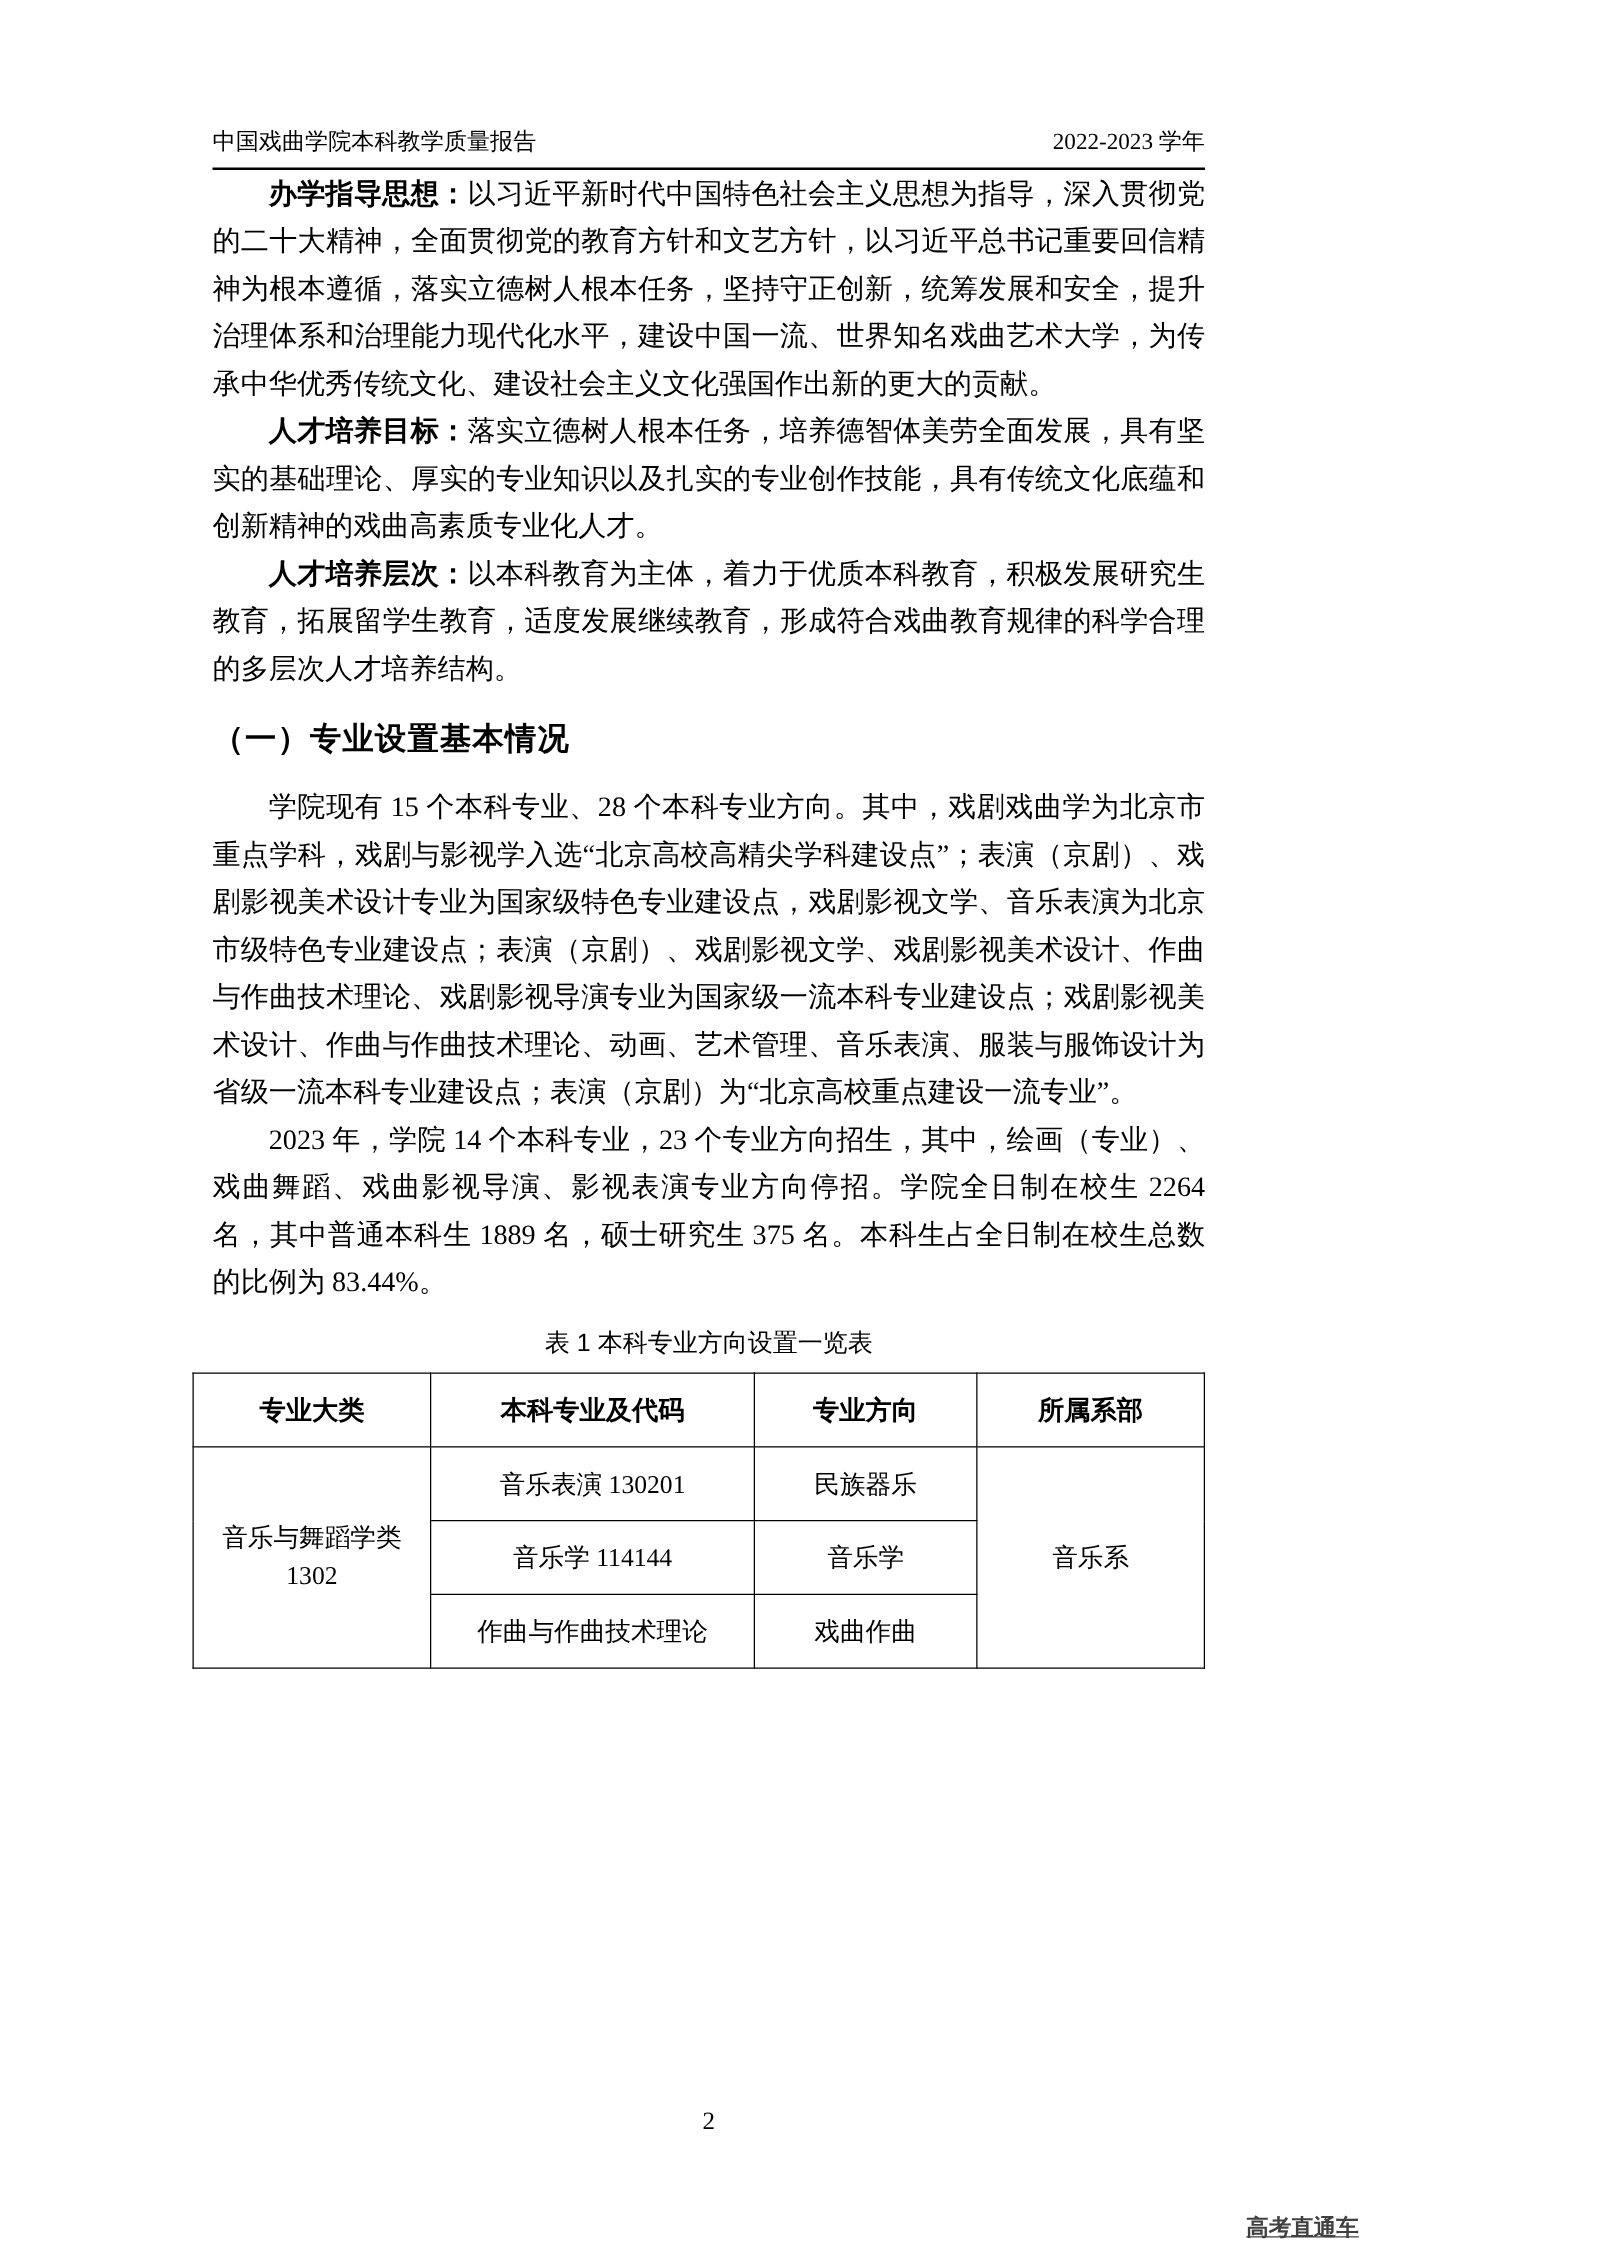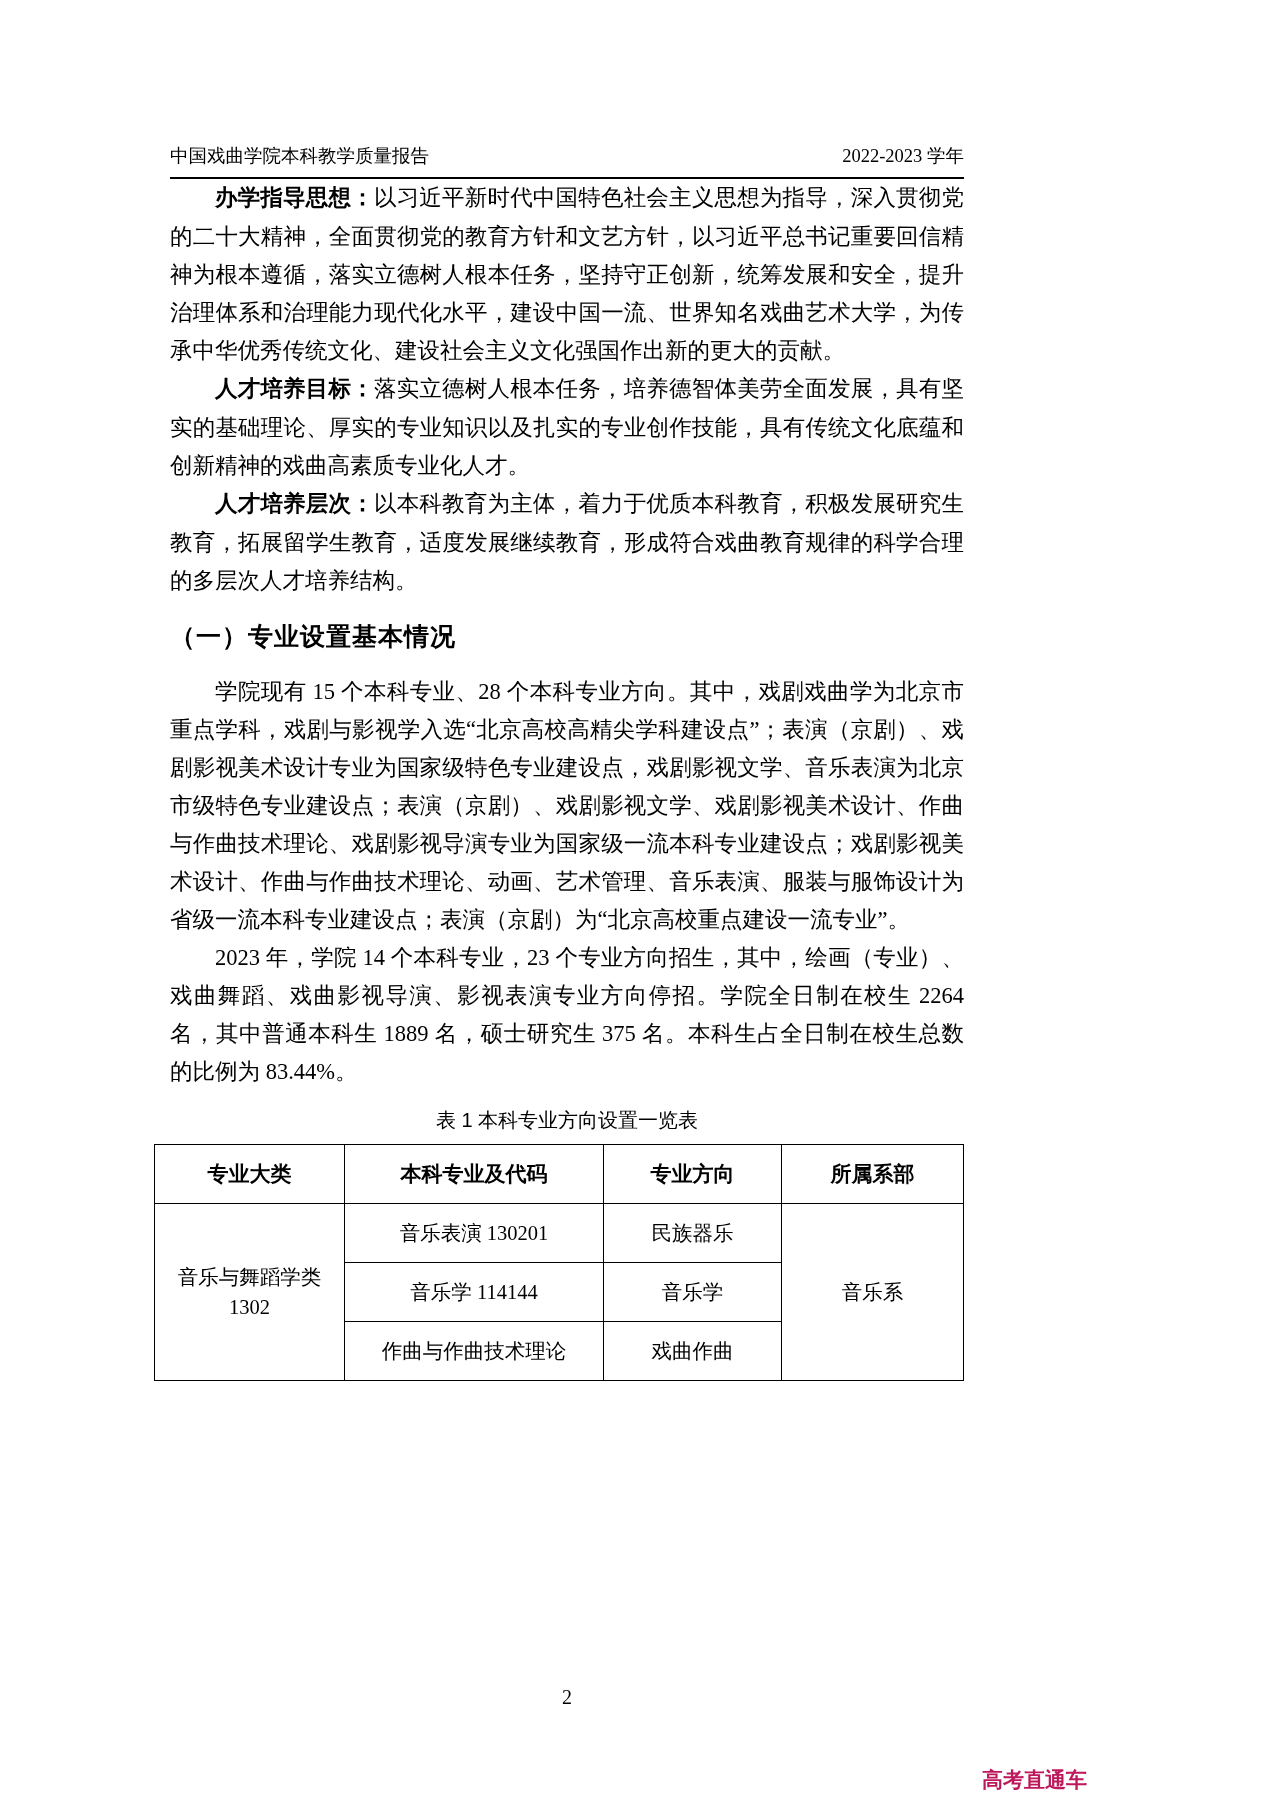--- a/index.html
+++ b/index.html
@@ -20,21 +20,21 @@
     width: 794px;
   }
   .doc-header {
     display: flex;
     justify-content: space-between;
     align-items: flex-end;
     font-size: 18.5px;
     padding-bottom: 9px;
     border-bottom: 2px solid #000000;
   }
-  .doc-header .h-left, .doc-header .h-right { white-space: nowrap; margin-top: 43px; }
+  .doc-header .h-left, .doc-header .h-right { white-space: nowrap; }
   h1.sec-title {
     font-family: "Liberation Sans", "DejaVu Sans", sans-serif;
     font-size: 29px;
     font-weight: bold;
     margin: 24px 0 24px 0;
     letter-spacing: 1px;
   }
   h2.subsec-title {
     font-family: "Liberation Sans", "DejaVu Sans", sans-serif;
     font-size: 25px;
@@ -43,21 +43,21 @@
     letter-spacing: 1px;
   }
   p.body-p {
     font-size: 22.5px;
     line-height: 38px;
     text-align: justify;
     text-indent: 2em;
     margin: 0;
   }
   p.body-p b.lead {
-    font-family: Liberation Mono, monospace;
+    font-family: Liberation Serif, serif;
     font-weight: bold;
   }
   .table-caption {
     font-family: "Liberation Sans", "DejaVu Sans", sans-serif;
     font-size: 20px;
     text-align: center;
     margin: 16px 0 10px 0;
   }
   table.majors {
     border-collapse: collapse;
@@ -93,23 +93,24 @@
     width: 794px;
     text-align: center;
     font-size: 20px;
   }
   .watermark {
     position: absolute;
     right: 193px;
     bottom: 16px;
     font-family: "Liberation Sans", "DejaVu Sans", sans-serif;
     font-weight: bold;
-    font-size: 21px;
-    color: #be185d;
+    font-size: 18px;
+    color: #404040;
     white-space: nowrap;
+    text-decoration: underline;
   }
 </style>
 </head>
 <body>
 
 <div class="page">
 
   <div class="content-wrap">
 
     <div class="doc-header">

